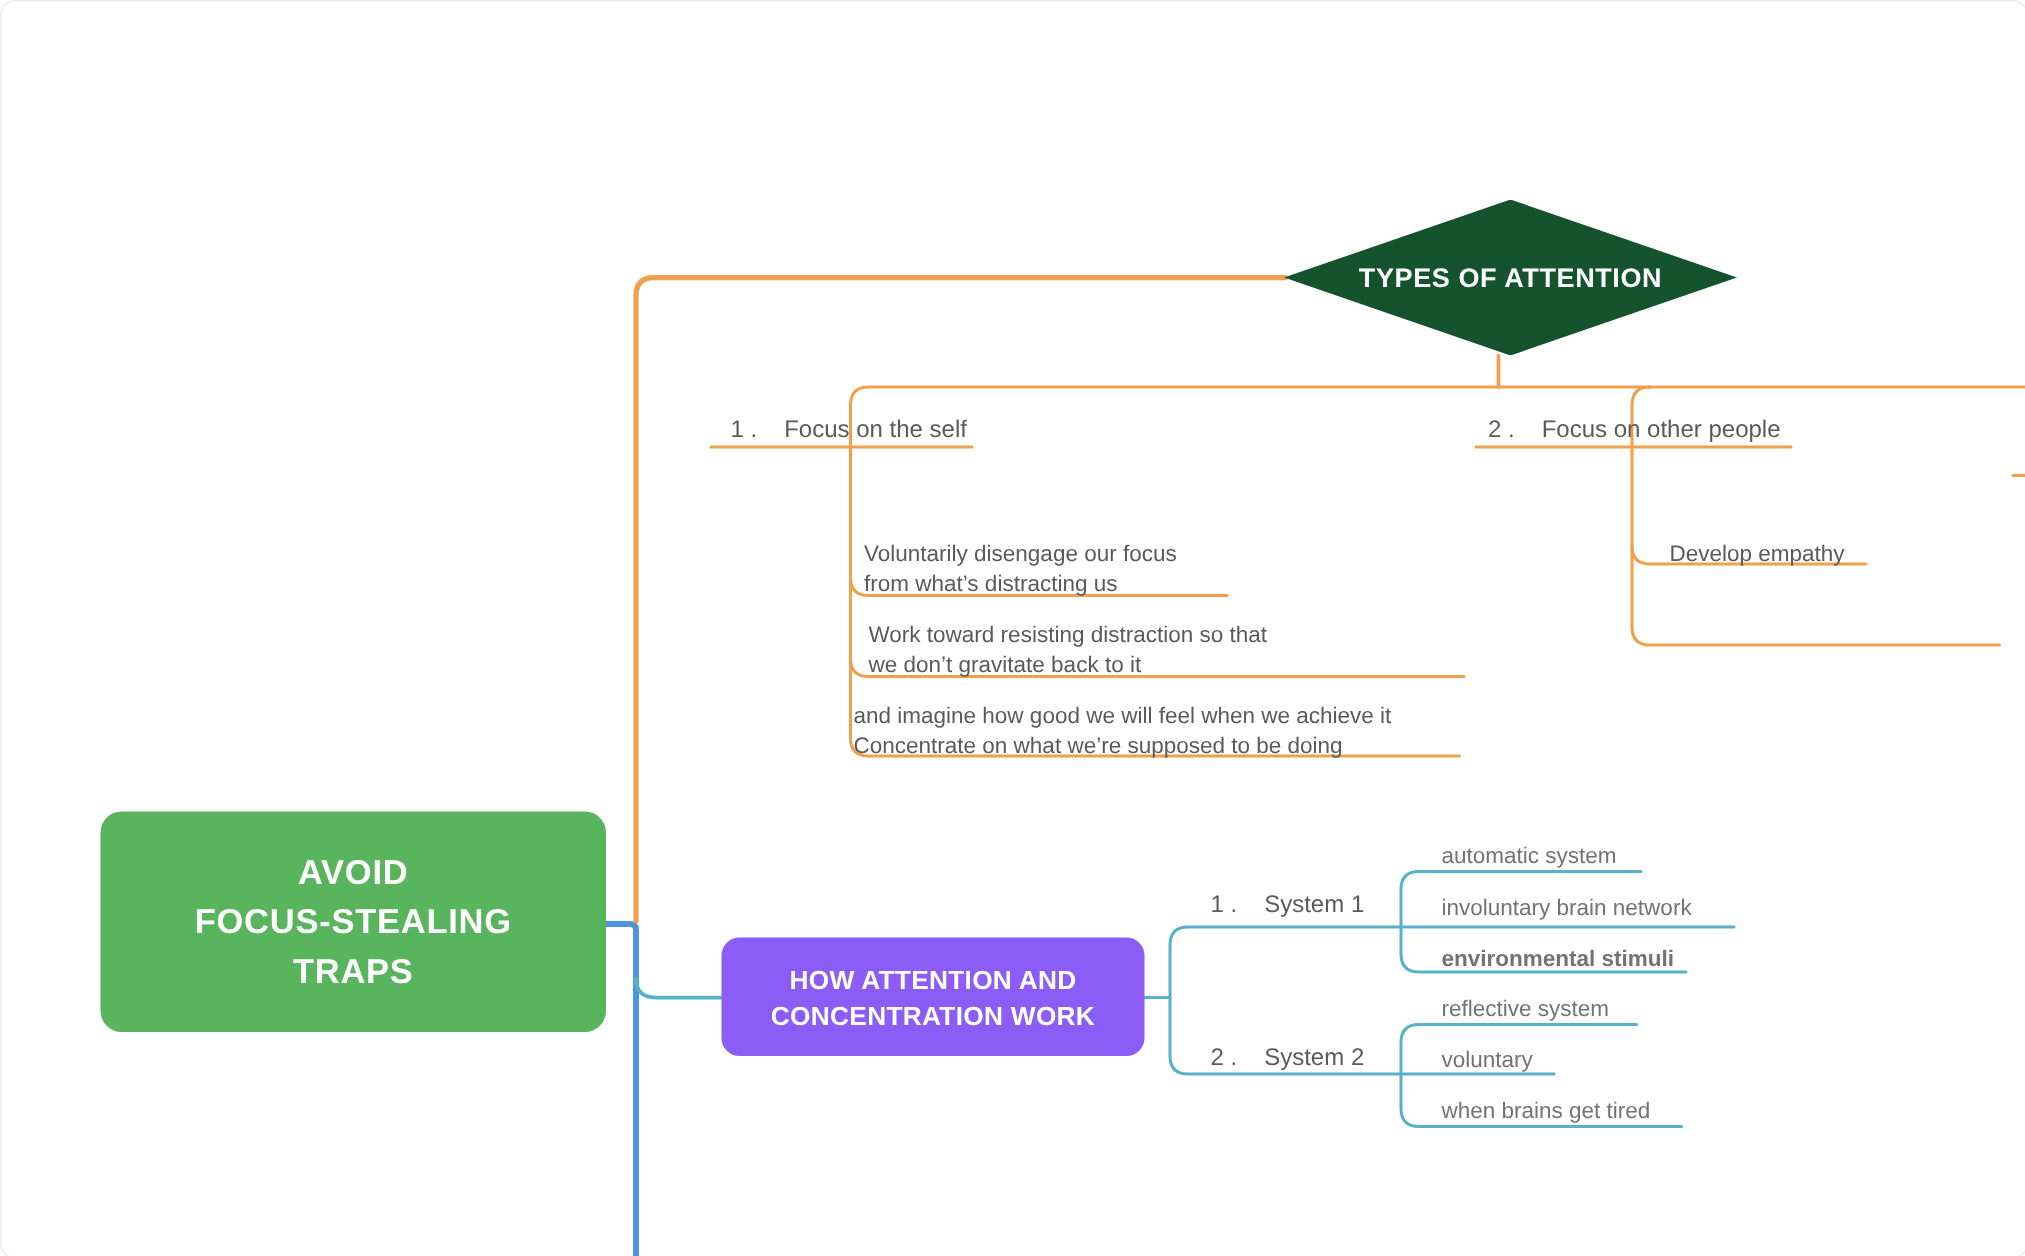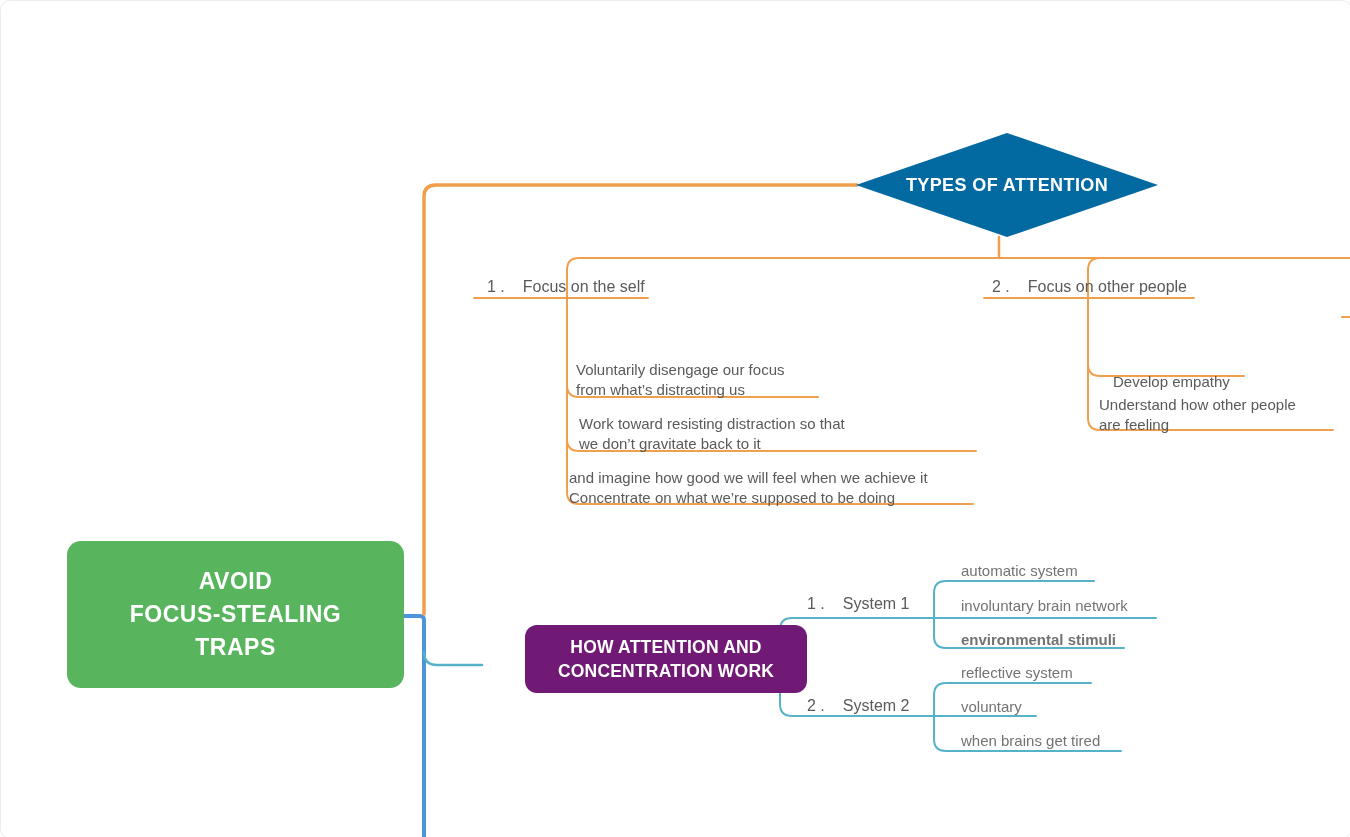--- a/index.html
+++ b/index.html
@@ -4,40 +4,40 @@
 <style>
   html,body{margin:0;padding:0;background:#fff;}
   .canvas{
     position:relative;width:1350px;height:837px;background:#fff;
     border:1px solid #ececec;border-radius:10px;overflow:hidden;
     font-family:"Liberation Sans","DejaVu Sans",sans-serif;
   }
   .wires{position:absolute;left:0;top:0;width:1350px;height:837px;}
   .node{position:absolute;box-sizing:border-box;}
   .diamond{
-    left:855px;top:132px;width:302px;height:104px;background:#0369a1;
+    left:855px;top:132px;width:302px;height:104px;background:#14532d;
     clip-path:polygon(50% 0%,100% 50%,50% 100%,0% 50%);
     display:flex;align-items:center;justify-content:center;
   }
   .diamond span{color:#fff;font-size:18px;font-weight:600;letter-spacing:.4px;}
   .rootbox{
     left:66px;top:540px;width:337px;height:147px;background:#58B55E;border-radius:14px;
     display:flex;flex-direction:column;align-items:center;justify-content:center;text-align:center;
   }
   .rootbox span{color:#fff;font-size:23px;font-weight:bold;line-height:33px;letter-spacing:.5px;}
   .tealbox{
-    left:480px;top:624px;width:282px;height:68px;background:#701a75;border-radius:12px;
-    display:flex;flex-direction:column;align-items:center;justify-content:center;margin-left:44px;
+    left:480px;top:624px;width:282px;height:79px;background:#8b5cf6;border-radius:12px;
+    display:flex;flex-direction:column;align-items:center;justify-content:center;
   }
   .tealbox span{color:#fff;font-size:17.5px;font-weight:600;line-height:24px;letter-spacing:.2px;}
   .topic{display:flex;align-items:baseline;font-size:16px;color:#5A5A5A;white-space:nowrap;}
   .topic .num{margin-right:18px;}
   .leaf{font-size:15px;color:#5A5A5A;line-height:19.5px;text-align:left;}
   .leaf span{display:block;}
-  .leaf.single{text-align:left;white-space:nowrap;margin-top:12px;}
+  .leaf.single{text-align:left;white-space:nowrap;}
   .chip{font-size:15px;color:#737373;white-space:nowrap;}
 </style>
 </head>
 <body>
 
 <div class="canvas">
 
   <svg class="wires" width="1350" height="837" viewBox="0 0 1350 837" fill="none">
 
     <path d="M403,615 L419,615 Q423,615 423,619 L423,837" stroke="#4D94DB" stroke-width="4" stroke-linecap="round"></path>
@@ -96,24 +96,20 @@
   </div>
 
   <div class="node topic" style="left:991px;top:277px;">
     <span class="num">2 .</span>
     <span>Focus on other people</span>
   </div>
 
   <div class="node leaf single" style="left:1112px;top:359px;">
     <span>Develop empathy</span>
   </div>
-  <div class="node leaf" style="left:1098px;top:394px;width:232px;">
-    <span>Understand how other people</span>
-    <span>are feeling</span>
-  </div>
 
   <div class="node tealbox">
     <span>HOW ATTENTION AND</span>
     <span>CONCENTRATION WORK</span>
   </div>
 
   <div class="node topic" style="left:806px;top:594px;">
     <span class="num">1 .</span>
     <span>System 1</span>
   </div>

